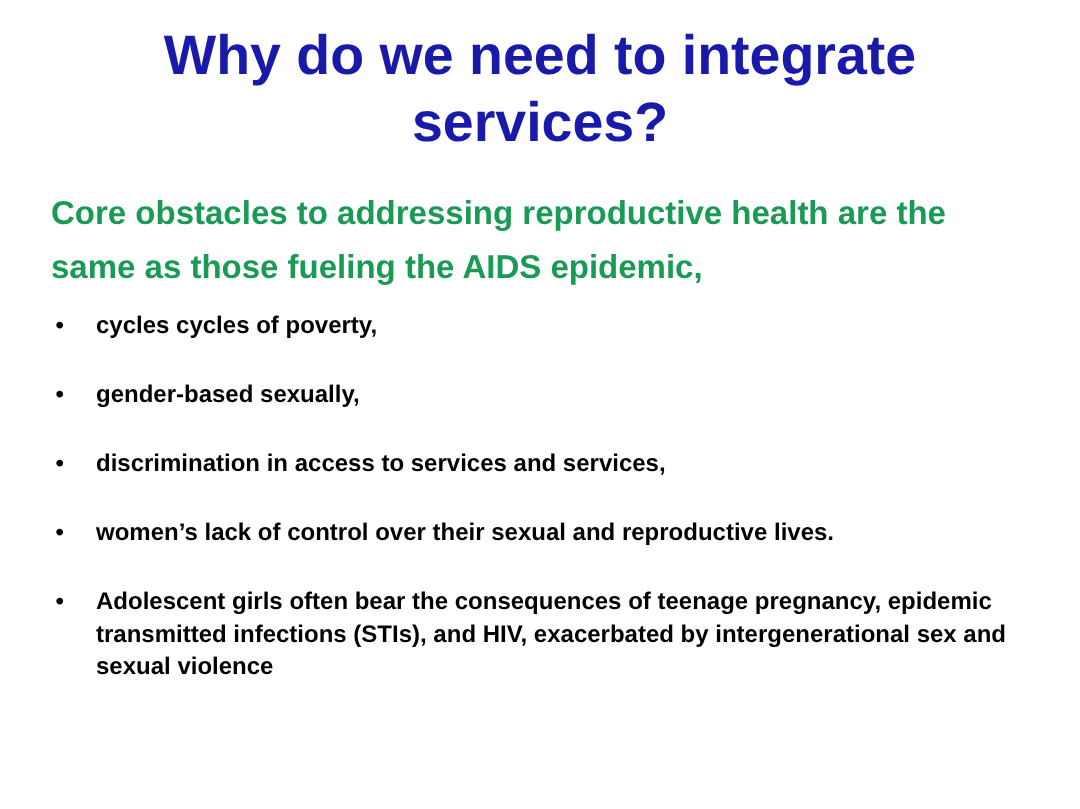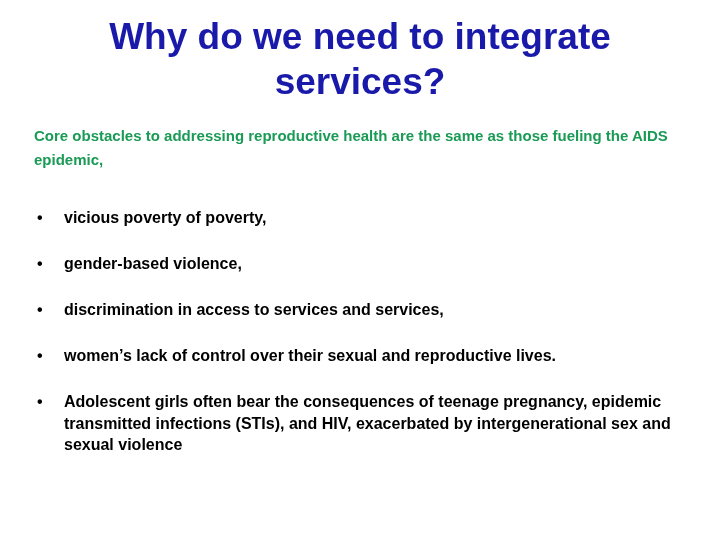--- a/index.html
+++ b/index.html
@@ -30,21 +30,21 @@
     font-weight: bold;
     line-height: 1.22;
     letter-spacing: 0px;
   }
   .lead-text {
     position: absolute;
     top: 124px;
     left: 34px;
     width: 650px;
     color: #199a55;
-    font-size: 15px;
+    font-size: 22px;
     font-weight: bold;
     line-height: 1.62;
   }
   .bullet-list {
     position: absolute;
     top: 207px;
     left: 34px;
     width: 660px;
     margin: 0;
     padding: 0;
@@ -79,25 +79,25 @@
 
 <div class="slide">
 
   <div class="slide-title">Why do we need to integrate services?</div>
 
   <div class="lead-text">Core obstacles to addressing reproductive health are the same as those fueling the AIDS epidemic,</div>
 
   <ul class="bullet-list">
     <li class="bullet-item">
       <span class="bullet-marker">•</span>
-      <span class="bullet-text">vicious poverty of poverty,</span>
+      <span class="bullet-text">cycles cycles of poverty,</span>
     </li>
     <li class="bullet-item">
       <span class="bullet-marker">•</span>
-      <span class="bullet-text">gender-based violence,</span>
+      <span class="bullet-text">gender-based sexually,</span>
     </li>
     <li class="bullet-item">
       <span class="bullet-marker">•</span>
       <span class="bullet-text">discrimination in access to services and services,</span>
     </li>
     <li class="bullet-item">
       <span class="bullet-marker">•</span>
       <span class="bullet-text">women’s lack of control over their sexual and reproductive lives.</span>
     </li>
     <li class="bullet-item">

